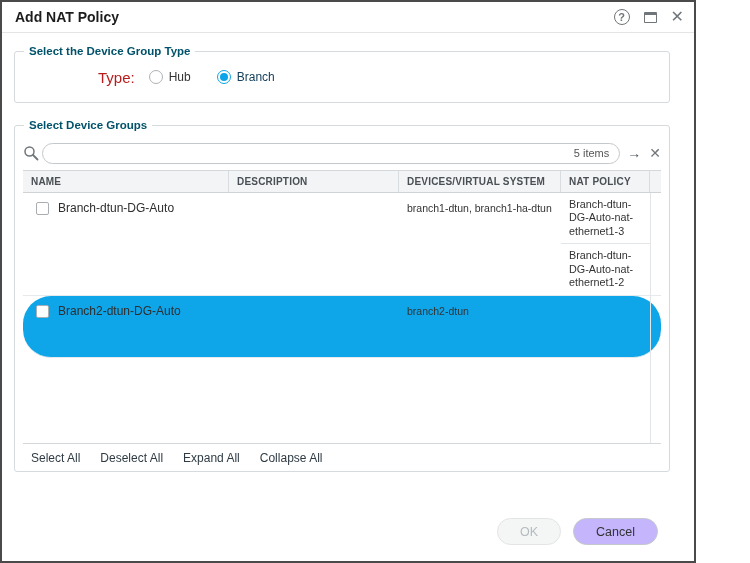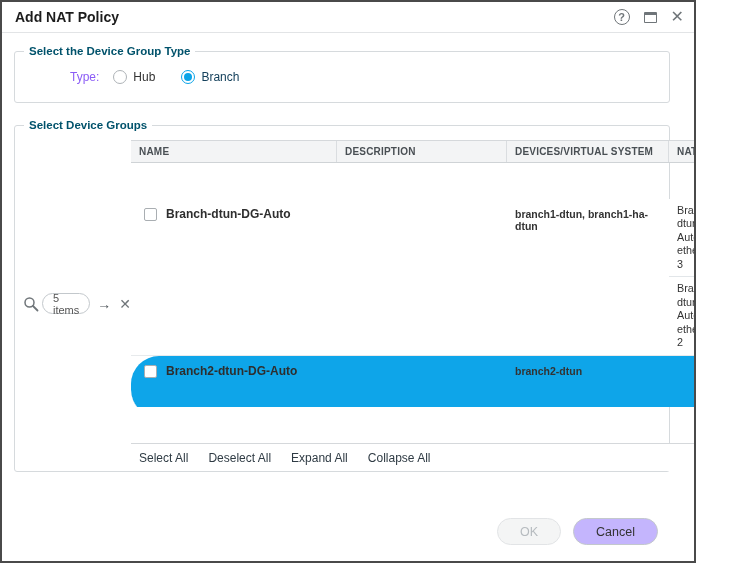--- a/index.html
+++ b/index.html
@@ -45,61 +45,61 @@
   }
   .legend {
     position: absolute; top: -8px; left: 9px;
     background: #fff; padding: 0 5px;
     font-size: 11.5px; font-weight: bold; color: #00526b;
     line-height: 15px;
   }
   
   .fs-type { height: 52px; margin-bottom: 22px; flex: 0 0 auto; }
   .type-row { display: flex; align-items: center; height: 100%; padding-left: 55px; }
-  .type-label { font-size: 12px; color: #8b5cf6; margin-right: 14px; }
+  .type-label { font-size: 15px; color: #b91c1c; margin-right: 14px; margin-left: 28px; }
   .radio { display: inline-flex; align-items: center; gap: 6px; margin-right: 26px; cursor: pointer; font-size: 12px; color: #333; }
   .rb {
     width: 14px; height: 14px; border-radius: 50%;
     border: 1px solid #aeb3b7; background: #fff;
     display: inline-flex; align-items: center; justify-content: center;
   }
   .rb.selected { border-color: var(--accent, #0ba4e8); }
   .rb.selected::after { content: ""; width: 8px; height: 8px; border-radius: 50%; background: var(--accent, #0ba4e8); }
   .radio.selected-label { color: #15415c; }
   
-  .fs-groups { height: 347px; flex: 0 0 auto; display: flex; padding: 14px 8px 0 8px; }
+  .fs-groups { height: 347px; flex: 0 0 auto; display: flex; flex-direction: column; padding: 14px 8px 0 8px; }
   .searchbar { display: flex; align-items: center; flex: 0 0 26px; margin-bottom: 4px; }
   .mag-icon { width: 16px; height: 16px; margin-right: 3px; flex: 0 0 auto; }
   .search-pill {
     flex: 1 1 auto; height: 21px;
     border: 1px solid #c3c8cc; border-radius: 11px;
     display: flex; align-items: center; justify-content: flex-end;
     padding: 0 10px; background: #fff; cursor: text;
   }
   .items-count { font-size: 11px; color: #555; }
   .filter-icons { display: flex; align-items: center; gap: 8px; margin-left: 7px; }
   .arrow-icon { font-size: 14px; color: #4c5358; cursor: pointer; }
   .clear-icon { font-size: 14px; color: #6f7579; cursor: pointer; font-weight: bold; }
   
-  .table { flex: 1 1 auto; display: flex; flex-direction: column; border-top: 1px solid #d5d8db; min-height: 0; gap: 36px; }
+  .table { flex: 1 1 auto; display: flex; flex-direction: column; border-top: 1px solid #d5d8db; min-height: 0; }
   .tgrid { display: grid; grid-template-columns: 206px 170px 162px 1fr 11px; }
   .thead { background: #f3f4f5; border-bottom: 1px solid #cfd3d6; flex: 0 0 auto; }
   .th {
     font-size: 10px; font-weight: bold; color: #494f54;
     letter-spacing: .2px; padding: 5px 8px;
     border-right: 1px solid #dadde0;
     white-space: nowrap; overflow: hidden;
     cursor: pointer;
   }
   .th.last { border-right: none; }
   .tbody { flex: 1 1 auto; position: relative; overflow: hidden; background: #fff; }
   .scroll-line { position: absolute; top: 0; right: 10px; width: 1px; height: 100%; background: #e3e6e8; }
   .row-group { min-height: 62px; }
   .row-group.alt { background: #0ea5e9; border-radius: 28px; }
-  .cell { padding: 8px 8px 6px 8px; font-size: 12px; color: #333; font-weight: bold; }
+  .cell { padding: 8px 8px 6px 8px; font-size: 12px; color: #333; }
   .name-cell { display: flex; align-items: flex-start; gap: 9px; padding-left: 13px; }
   .checkbox {
     width: 13px; height: 13px; flex: 0 0 auto; margin-top: 1px;
     border: 1px solid #a9aeb2; border-radius: 2px; background: #fff; cursor: pointer;
   }
   .name-text { font-size: 12px; color: #2e2e2e; }
   .devices-cell { font-size: 10.5px; color: #333; padding-top: 9px; }
   .nat-cell { padding: 0 0 0 0; font-size: 10.8px; color: #333; }
   .nat-item { padding: 5px 8px 5px 8px; line-height: 1.25; border-bottom: 1px solid #e2e6e9; }
   .nat-item:last-child { border-bottom: none; }

